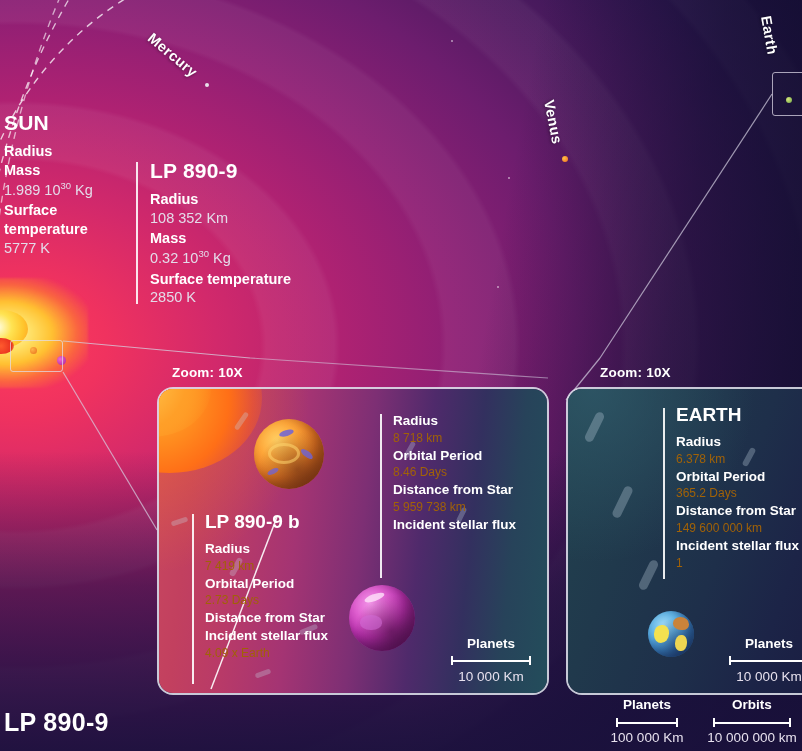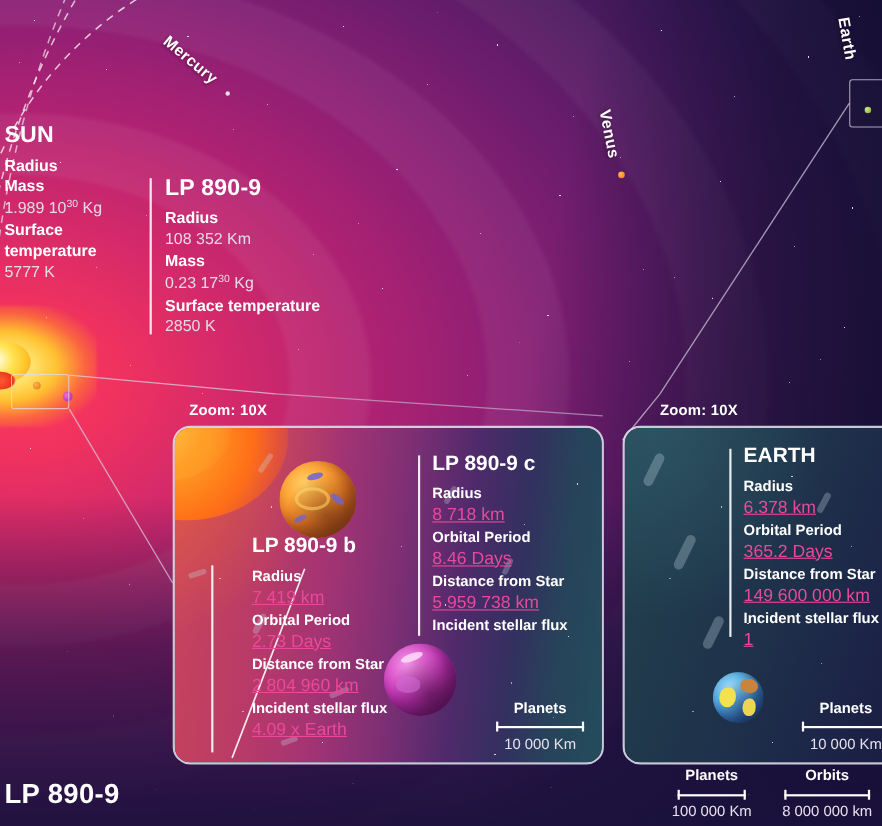--- a/index.html
+++ b/index.html
@@ -287,24 +287,24 @@
     border-radius:48% 40% 52% 44%; background:#f3e14f; }
   .pl-earth-l2 { position:absolute; left:54%; top:12%; width:36%; height:30%;
     border-radius:44% 52% 38% 48%; background:#c9833a; }
   .pl-earth-l3 { position:absolute; left:58%; top:52%; width:26%; height:36%;
     border-radius:50% 40% 48% 42%; background:#edd552; }
 
   
   .p-block { position:absolute; color:#fff; }
   .p-block .title { font-size:19px; font-weight:700; line-height:1; margin-bottom:9px; }
   .p-block .k { font-size:13.5px; font-weight:700; line-height:1.3; }
-  .p-block .v { font-size:16px; font-weight:400; line-height:1.35; color:#ec4899; margin-bottom:1px;text-decoration:underline; }
+  .p-block .v { font-size:12px; font-weight:400; line-height:1.35; color:#a16207; margin-bottom:1px; }
   .p-rule { position:absolute; width:2px; background:rgba(255,255,255,.9); }
 
-  .blk-b  { left:205px; top:487px; width:160px;margin-left:24px; }
+  .blk-b  { left:205px; top:512px; width:160px; }
   .rule-b { left:192px; top:514px; height:170px; }
   .blk-c  { left:393px; top:412px; width:170px; }
   .rule-c { left:380px; top:414px; height:164px; }
   .blk-e  { left:676px; top:405px; width:150px; }
   .rule-e { left:663px; top:408px; height:171px; }
 
   
   .scale { position:absolute; color:#fff; text-align:center; }
   .scale .cap { font-size:13.5px; font-weight:700; margin-bottom:5px; }
   .scale .num { font-size:13.5px; font-weight:400; color:#e7e1ee; margin-top:4px;text-align:center; }
@@ -371,21 +371,21 @@
     <div class="k">Surface temperature</div>
     <div class="v">5777 K</div>
   </div>
 
   <div class="info-lp-rule"></div>
   <div class="info info-lp">
     <div class="title">LP 890-9</div>
     <div class="k">Radius</div>
     <div class="v">108 352 Km</div>
     <div class="k">Mass</div>
-    <div class="v"><span>0.23 17</span><sup>30</sup><span> Kg</span></div>
+    <div class="v"><span>0.32 10</span><sup>30</sup><span> Kg</span></div>
     <div class="k">Surface temperature</div>
     <div class="v">2850 K</div>
   </div>
 
   <svg class="connectors" width="802" height="751">
     <line x1="63" y1="341" x2="250" y2="358" stroke="#d6d2e2" stroke-opacity="0.75" stroke-width="1.2"></line>
     <line x1="63" y1="372" x2="157" y2="530" stroke="#d6d2e2" stroke-opacity="0.7" stroke-width="1.2"></line>
     <line x1="250" y1="358" x2="548" y2="378" stroke="#d6d2e2" stroke-opacity="0.55" stroke-width="1.2"></line>
     <line x1="772" y1="94" x2="600" y2="358" stroke="#d6d2e2" stroke-opacity="0.7" stroke-width="1.2"></line>
     <line x1="600" y1="358" x2="566" y2="400" stroke="#d6d2e2" stroke-opacity="0.7" stroke-width="1.2"></line>
@@ -425,28 +425,26 @@
   </div>
 
   <div class="p-rule rule-b"></div>
   <div class="p-block blk-b">
     <div class="title">LP 890-9 b</div>
     <div class="k">Radius</div>
     <div class="v">7 419 km</div>
     <div class="k">Orbital Period</div>
     <div class="v">2.73 Days</div>
     <div class="k">Distance from Star</div>
-    <div class="v">2 804 960 km</div>
     <div class="k">Incident stellar flux</div>
     <div class="v">4.09 x Earth</div>
   </div>
 
   <div class="p-rule rule-c"></div>
   <div class="p-block blk-c">
-    <div class="title">LP 890-9 c</div>
     <div class="k">Radius</div>
     <div class="v">8 718 km</div>
     <div class="k">Orbital Period</div>
     <div class="v">8.46 Days</div>
     <div class="k">Distance from Star</div>
     <div class="v">5 959 738 km</div>
     <div class="k">Incident stellar flux</div>
   </div>
 
   <div class="scale scale-left">
@@ -508,18 +506,18 @@
       </div>
       <div class="num">100 000 Km</div>
     </div>
     <div class="legend-item li-orbits">
       <div class="cap">Orbits</div>
       <div class="bar" style="margin:6px auto 0;width:78px;">
         <div class="line"></div>
         <div class="tick l"></div>
         <div class="tick r"></div>
       </div>
-      <div class="num">8 000 000 km</div>
+      <div class="num">10 000 000 km</div>
     </div>
   </div>
 
   <div class="page-title">LP 890-9</div>
 </div>
 
 </body></html>

